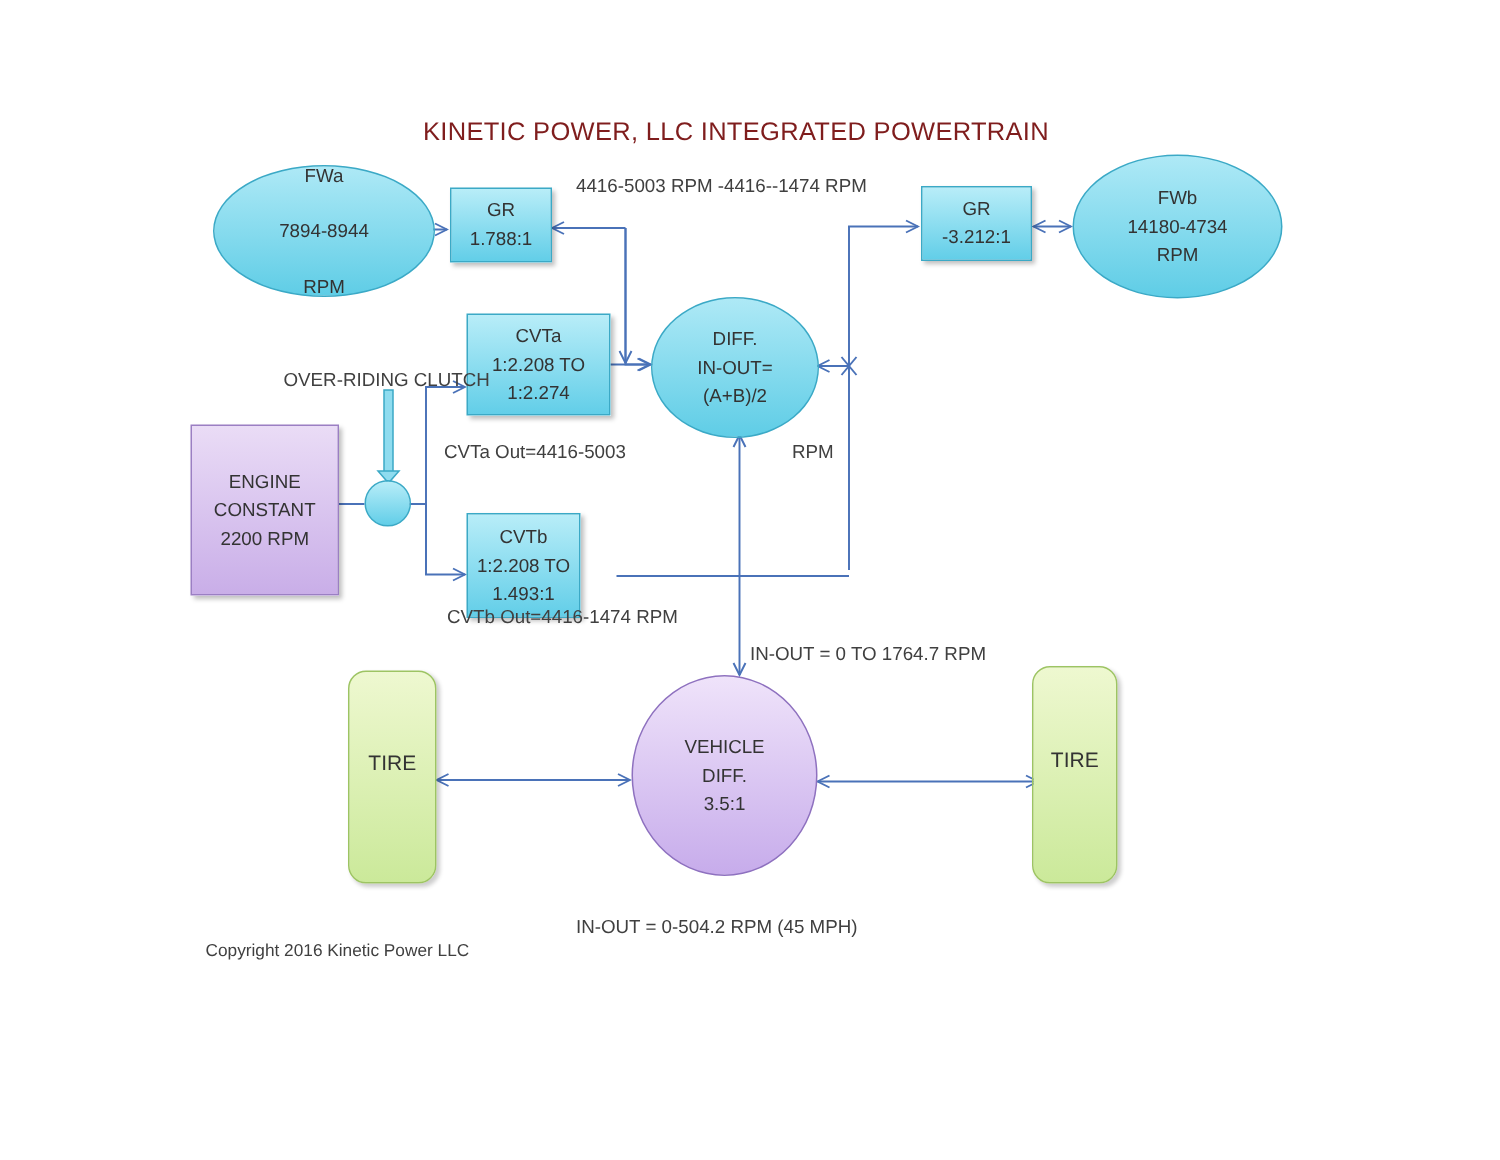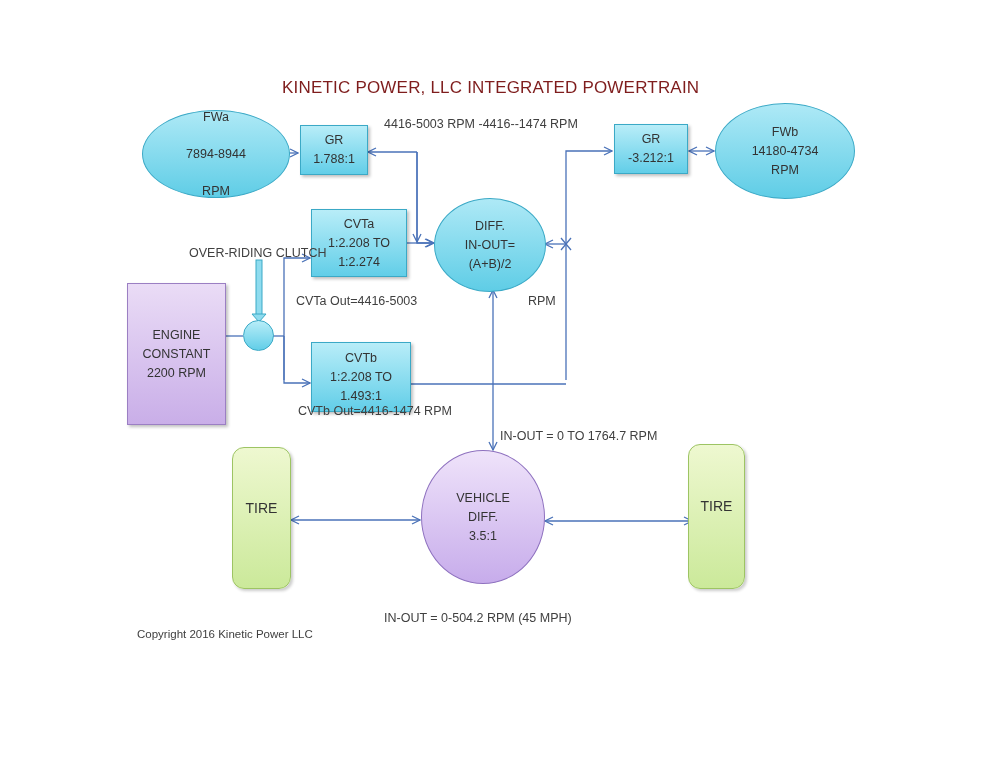--- a/index.html
+++ b/index.html
@@ -102,29 +102,29 @@
   <span>DIFF.</span>
   <span>IN-OUT=</span>
   <span>(A+B)/2</span>
 </div>
 
 <div class="lbl" style="left:154px;top:246px;margin-left:35px;">OVER-RIDING CLUTCH</div>
 
 <div class="lbl" style="left:296px;top:294px;">CVTa Out=4416-5003</div>
 <div class="lbl" style="left:528px;top:294px;">RPM</div>
 
-<div class="node rect-purple" style="left:127px;top:283px;width:99px;height:142px;">
+<div class="node rect-purple" style="left:127px;top:283px;width:99px;height:114px;">
   <span>ENGINE</span>
   <span>CONSTANT</span>
   <span>2200 RPM</span>
 </div>
 
 <div class="node circ-cyan" style="left:243px;top:320px;width:31px;height:31px;"></div>
 
-<div class="node rect-cyan" style="left:311px;top:342px;width:100px;height:70px;">
+<div class="node rect-cyan" style="left:311px;top:342px;width:76px;height:70px;">
   <span>CVTb</span>
   <span>1:2.208 TO</span>
   <span>1.493:1</span>
 </div>
 
 <div class="lbl" style="left:298px;top:404px;text-align:right;">CVTb Out=4416-1474 RPM</div>
 <div class="lbl" style="left:500px;top:429px;">IN-OUT = 0 TO 1764.7 RPM</div>
 
 <div class="node rect-green" style="left:232px;top:447px;width:59px;height:142px;">
   <span style="font-size:14px;margin-top:-20px;">TIRE</span>

